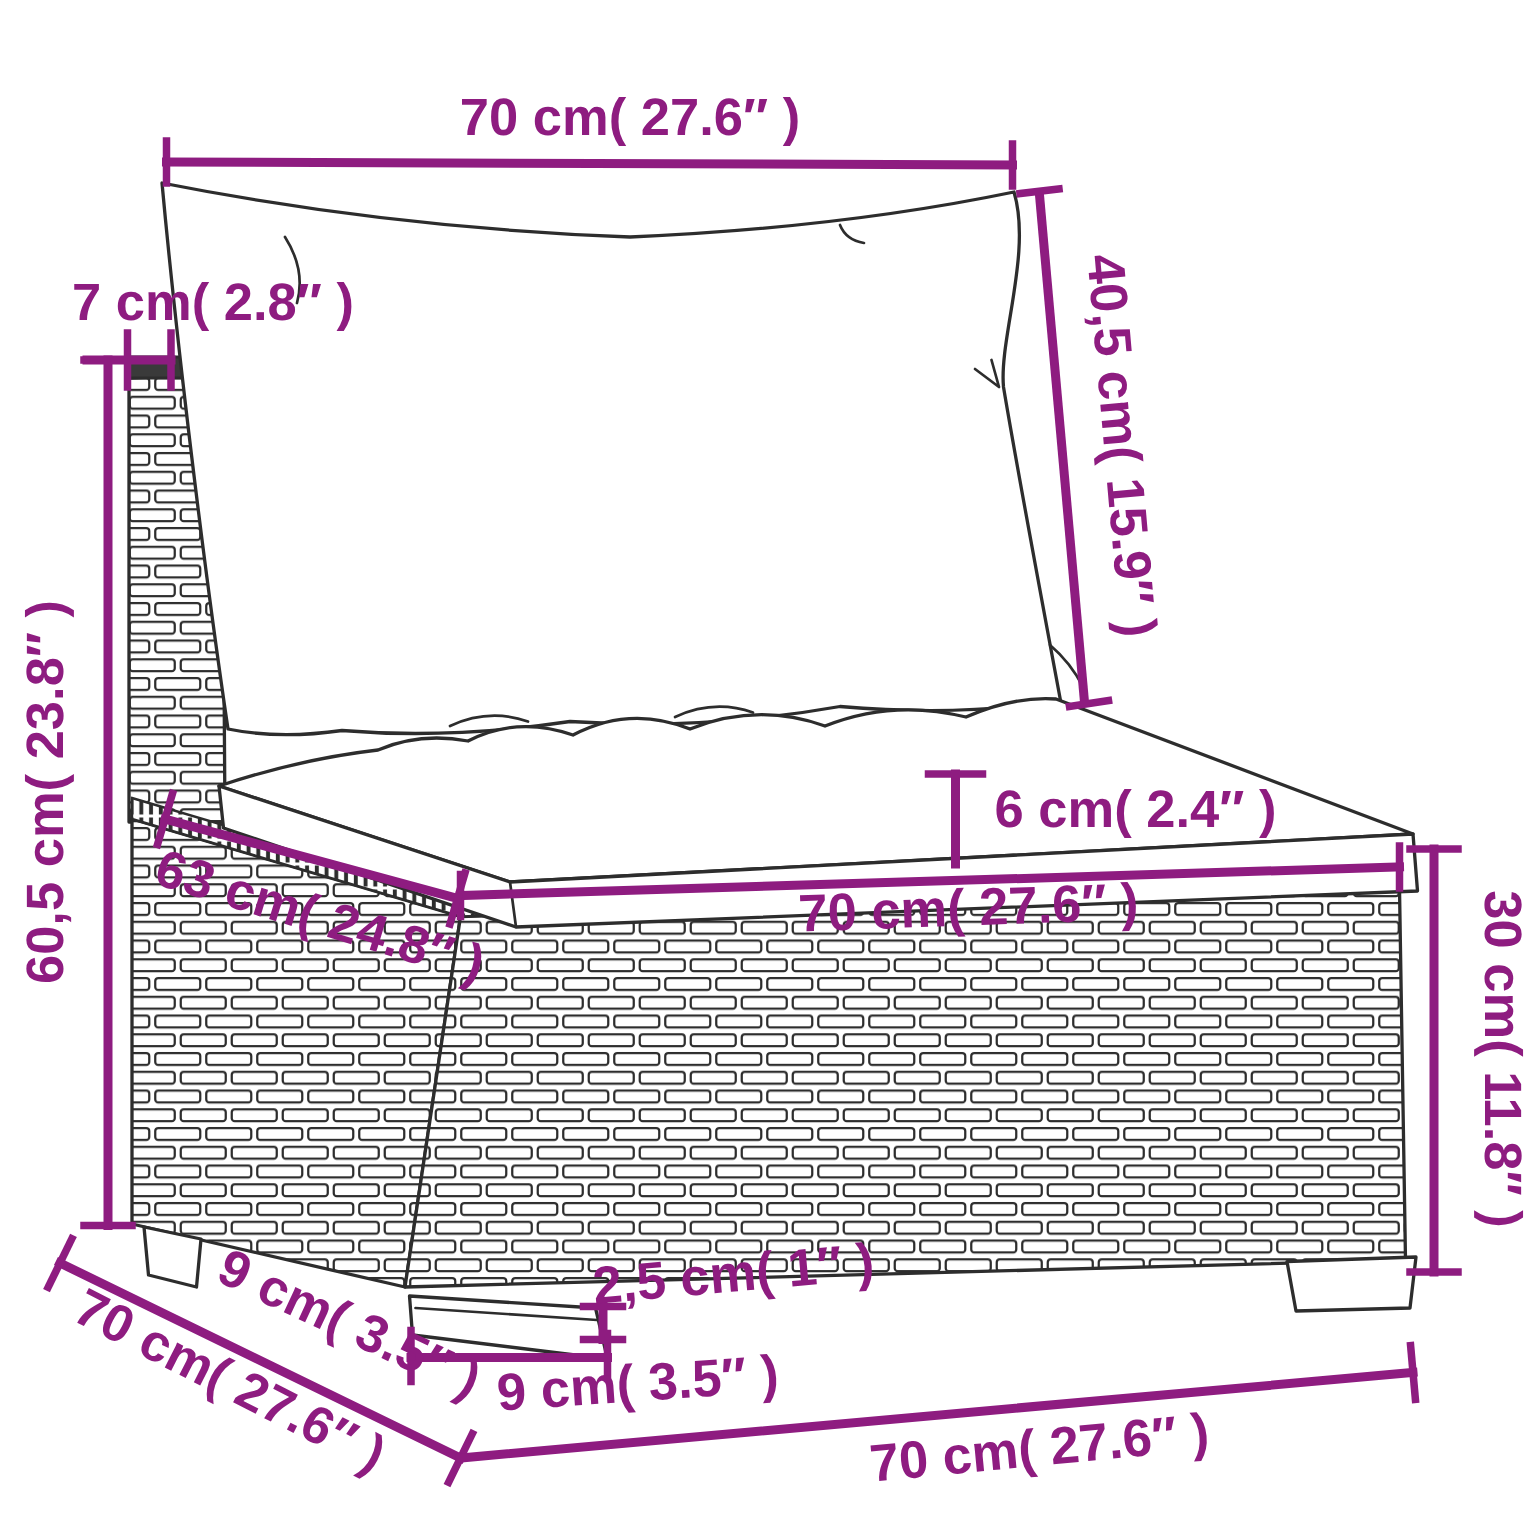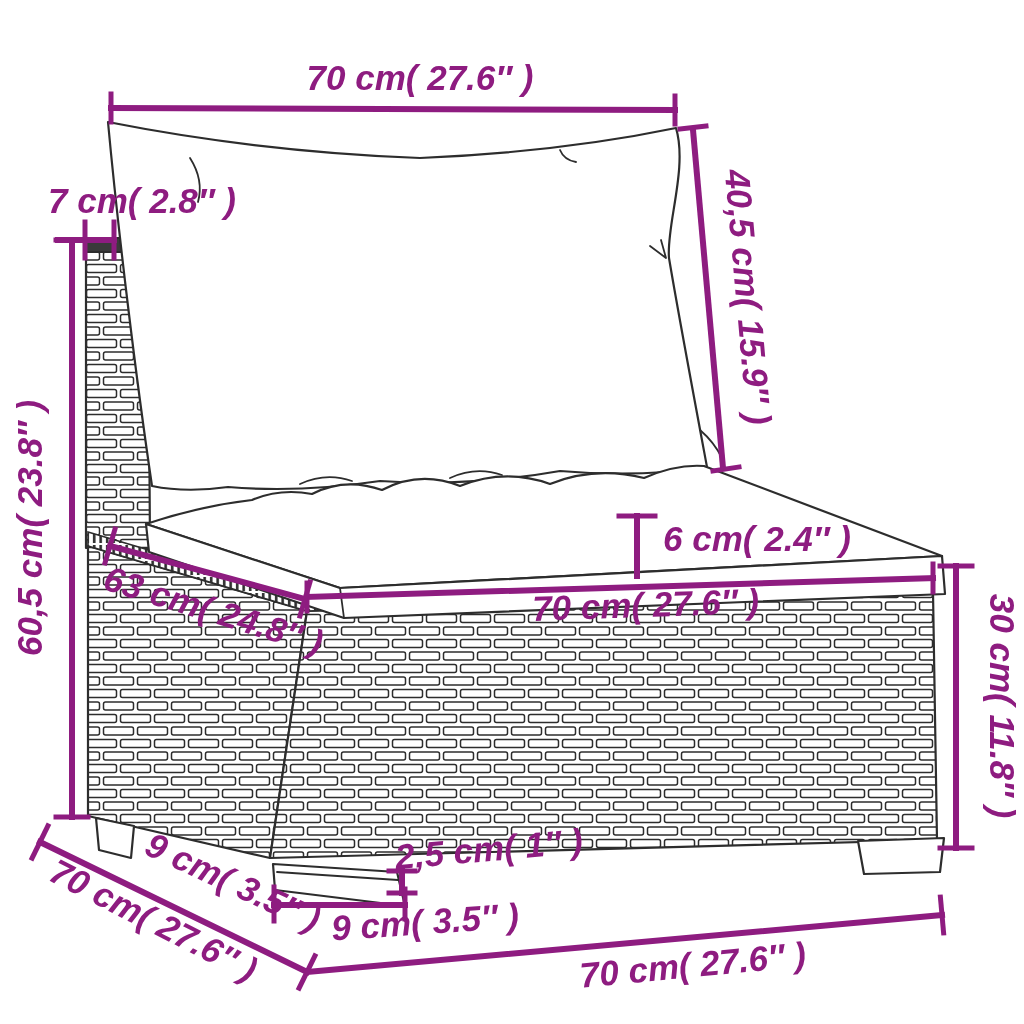--- a/index.html
+++ b/index.html
@@ -6,21 +6,20 @@
     margin: 0;
     padding: 0;
     background: #ffffff;
   }
   .stage {
     width: 1024px;
     height: 1024px;
     background: #ffffff;
     position: relative;
     overflow: hidden;
-    font-style: italic;
   }
   svg { display: block; }
   .art {
     fill: #ffffff;
     stroke: #2d2d2d;
     stroke-width: 2.2;
     stroke-linejoin: round;
     stroke-linecap: round;
   }
   .art-line {

